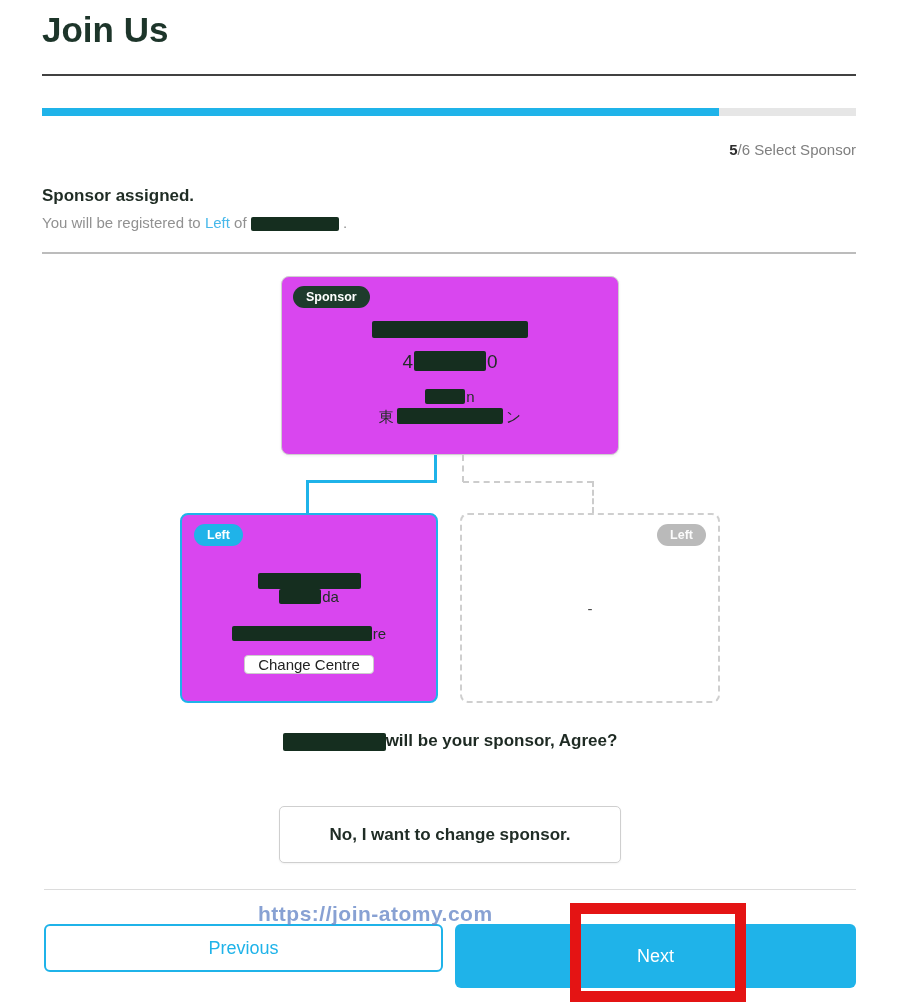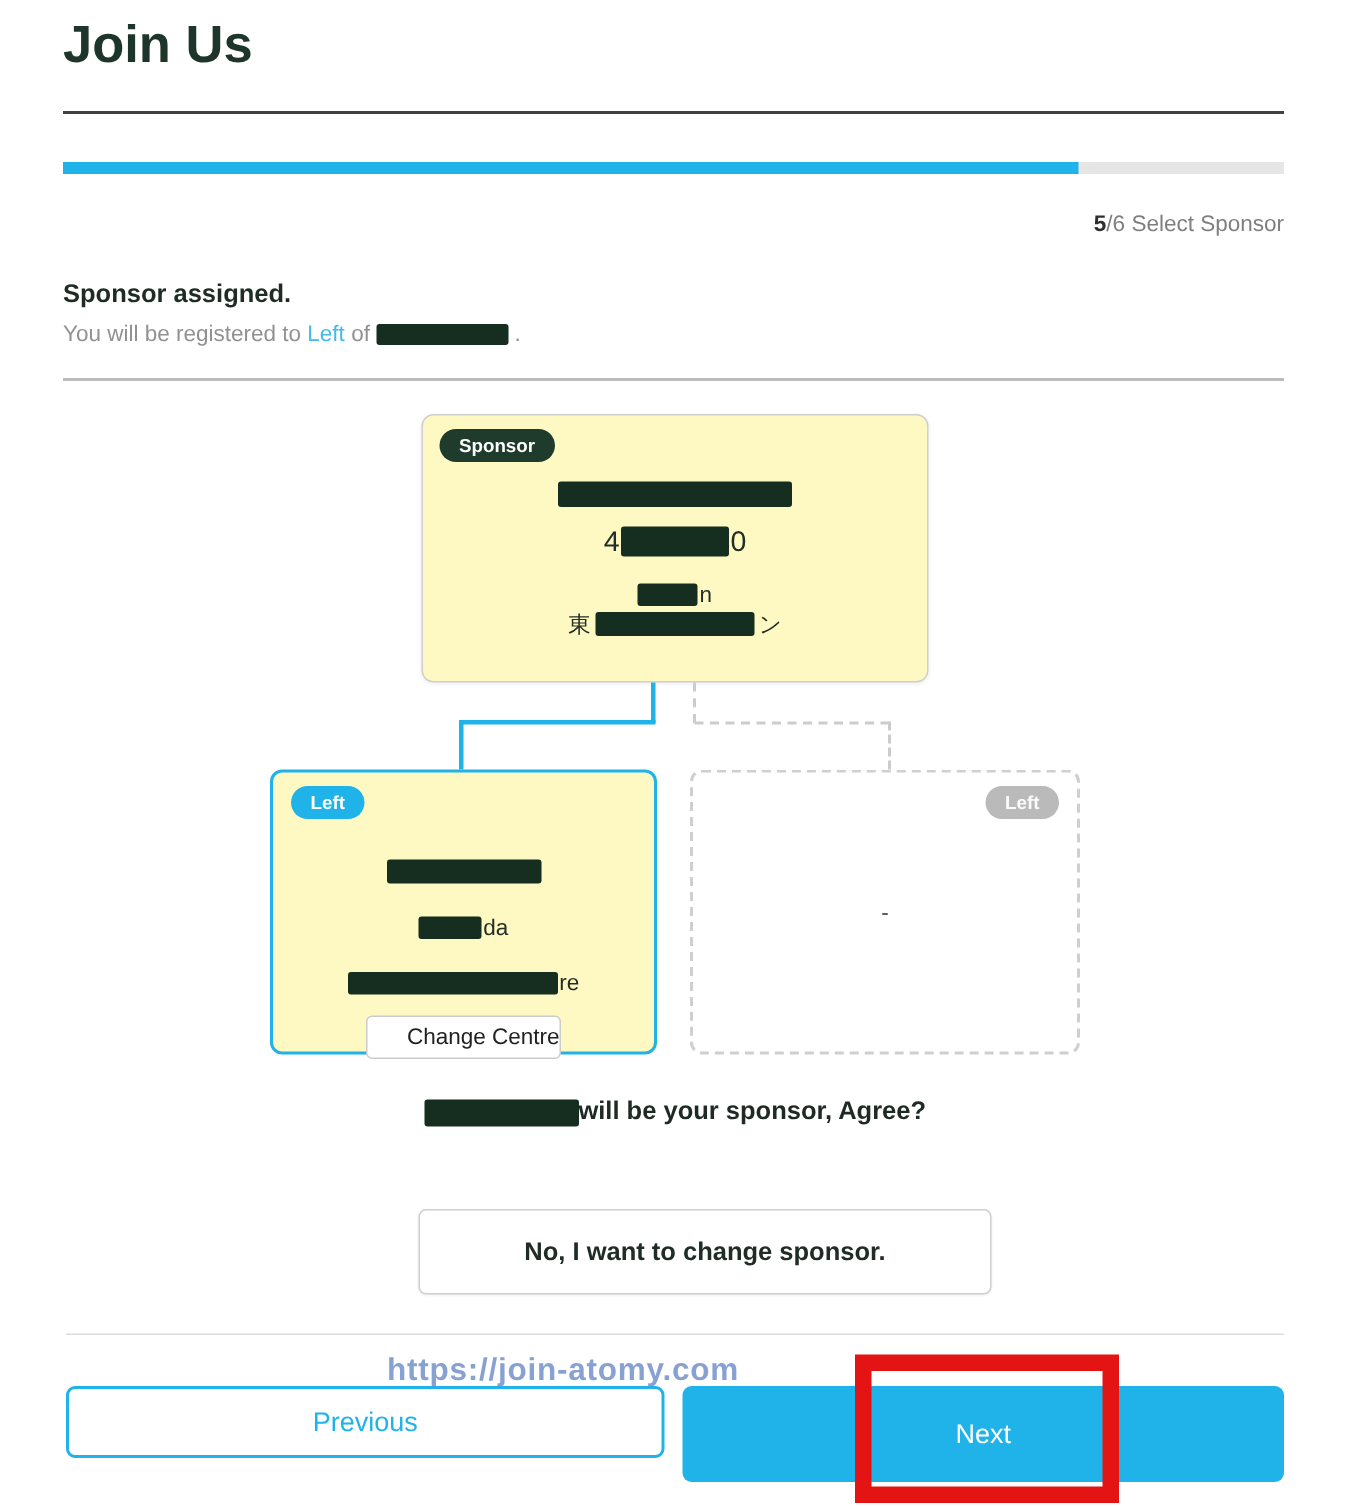--- a/index.html
+++ b/index.html
@@ -20,58 +20,58 @@
   
   .status-heading { position:absolute; left:42px; top:186px; font-size:17px; font-weight:700; color:#1f2c24; }
   .status-line { position:absolute; left:42px; top:214px; font-size:15px; color:#919191; }
   .status-line .link { color:#47b8ea; }
   .rule-1 { position:absolute; left:42px; top:252px; width:814px; height:2px; background:#bcbcbc; }
 
   
   .bar { display:inline-block; background:#152e1f; border-radius:2px; vertical-align:middle; }
 
   
-  .card { position:absolute; background:#fef9c3; border-radius:8px; }
+  .card { position:absolute; background:#d946ef; border-radius:8px; }
   .sponsor-card { left:281px; top:276px; width:338px; height:179px; border:1px solid #cfcfcf; box-shadow:0 1px 3px rgba(0,0,0,.07); }
   .left-card { left:180px; top:513px; width:258px; height:190px; border:2px solid #1fb3e9; }
   .right-card { left:460px; top:513px; width:260px; height:190px; border:2px dashed #cfcfcf; background:transparent; }
 
   .badge { position:absolute; top:9px; font-size:12.5px; font-weight:700; color:#fff; padding:3px 13px; border-radius:12px; line-height:16px; }
   .badge-sponsor { left:11px; background:#1e3b2c; }
   .badge-left { left:12px; background:#1fb3e9; }
   .badge-right { right:12px; background:#bababa; color:#fbfbfb; }
 
   .card-body { position:absolute; left:0; right:0; display:flex; flex-direction:column; align-items:center; color:#20
 2b24; }
   .sponsor-body { top:44px; }
   .left-body { top:58px; }
   .row { display:flex; align-items:center; line-height:1; color:#222e26; }
   .s-member { margin-top:13px; font-size:19px; }
   .s-country { margin-top:18px; font-size:15px; }
   .s-centre { margin-top:4px; font-size:15px; }
-  .l-country { margin-top:22px; font-size:15px; }
+  .l-country { font-size:15px; }
   .l-centre { margin-top:22px; font-size:15px; }
 
-  .change-centre-btn { margin-top:14px; width:130px; height:29px; background:#fff; border:1px solid #cccccc; border-radius:4px; font-family:inherit; font-size:15px; color:#222; cursor:pointer;text-align:right; }
+  .change-centre-btn { margin-top:14px; width:130px; height:19px; background:#fff; border:1px solid #cccccc; border-radius:4px; font-family:inherit; font-size:15px; color:#222; cursor:pointer; }
   .right-empty { position:absolute; inset:0; display:flex; align-items:center; justify-content:center; font-size:15px; color:#4a4a4a; }
 
   
   .conn { position:absolute; }
   .cyan-v1 { left:434px; top:455px; width:3px; height:27px; background:#1fb3e9; }
   .cyan-h  { left:306px; top:480px; width:131px; height:3px; background:#1fb3e9; }
   .cyan-v2 { left:306px; top:480px; width:3px; height:33px; background:#1fb3e9; }
   .dash-v1 { left:462px; top:455px; width:0; height:27px; border-left:2px dashed #cccccc; }
   .dash-h  { left:463px; top:481px; width:130px; height:0; border-top:2px dashed #cccccc; }
   .dash-v2 { left:592px; top:481px; width:0; height:32px; border-left:2px dashed #cccccc; }
 
   
   .agree-row { position:absolute; left:0; right:0; top:731px; display:flex; justify-content:center; align-items:flex-end; }
   .agree-row .txt { font-size:17px; font-weight:700; color:#1e2a23; }
   .instruction { position:absolute; left:0; right:0; top:764px; text-align:center; font-size:14px; color:#8b8b8b; }
-  .decline-btn { position:absolute; left:279px; top:806px; width:382px; height:57px; background:#fff; border:1px solid #cfcfcf; border-radius:5px; box-shadow:0 1px 2px rgba(0,0,0,.05); font-family:inherit; font-size:17px; font-weight:700; color:#202d26; cursor:pointer; }
+  .decline-btn { position:absolute; left:279px; top:806px; width:342px; height:57px; background:#fff; border:1px solid #cfcfcf; border-radius:5px; box-shadow:0 1px 2px rgba(0,0,0,.05); font-family:inherit; font-size:17px; font-weight:700; color:#202d26; cursor:pointer; }
 
   
   .rule-2 { position:absolute; left:44px; top:889px; width:812px; height:1px; background:#dcdcdc; }
   .prev-btn { position:absolute; left:44px; top:924px; width:399px; height:48px; background:#fff; border:2px solid #1fb3e9; border-radius:6px; font-family:inherit; font-size:18px; color:#1fb3e9; cursor:pointer; z-index:2; }
   .next-btn { position:absolute; left:455px; top:924px; width:401px; height:64px; background:#1fb3e9; border:none; border-radius:6px; font-family:inherit; font-size:18px; color:#ffffff; cursor:pointer; z-index:2; }
 
   .watermark { position:absolute; left:258px; top:902px; font-size:21px; font-weight:700; letter-spacing:.5px; color:rgba(106,138,200,0.8); z-index:5; pointer-events:none; }
   .red-box { position:absolute; left:570px; top:903px; width:176px; height:99px; border:11px solid #e41414; z-index:6; pointer-events:none; }
 </style>
 </head>

